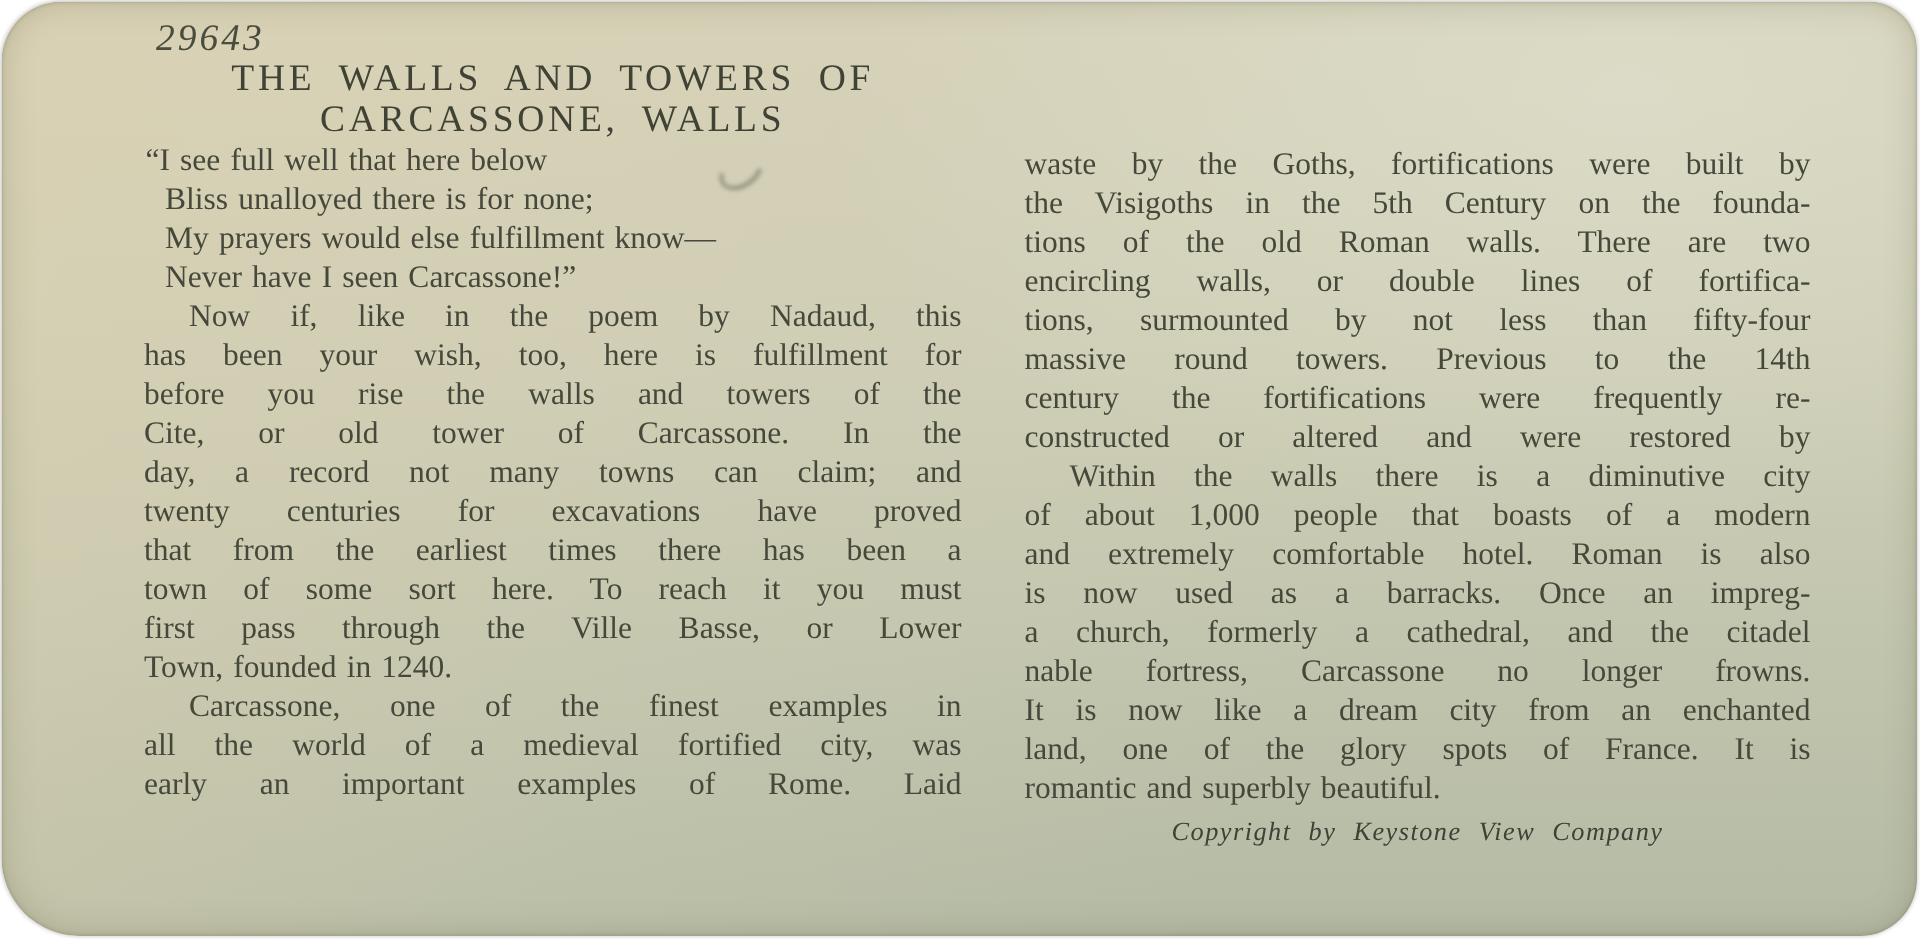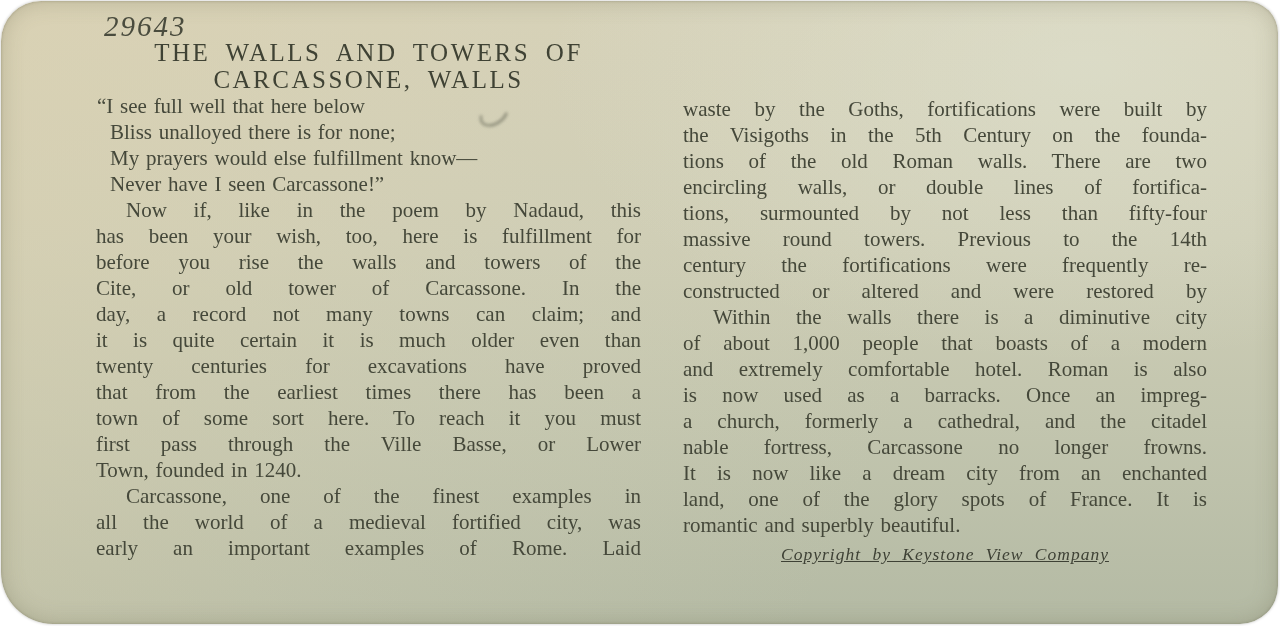--- a/index.html
+++ b/index.html
@@ -29,21 +29,21 @@
   }
   .col {
     position: absolute;
     font-size: 21px;
   }
   .col-left  { left: 95px;  top: 12px; width: 545px; }
   .col-right { left: 682px; top: 95px; width: 524px; }
 
   .card-number {
     font-style: italic;
-    font-size: 29px;
+    font-size: 25px;
     letter-spacing: 2px;
     line-height: 26px;
     height: 26px;
     padding-left: 8px;
     color: #4a4c3e;
   }
   .title-line {
     text-align: center;
     font-size: 25px;
     line-height: 27px;
@@ -67,21 +67,20 @@
 
   .copyright-line {
     margin-top: 5px;
     text-align: center;
     font-style: italic;
     font-size: 17.5px;
     line-height: 23px;
     letter-spacing: 1px;
     word-spacing: 6px;
     color: #3e4135;
-    text-decoration: underline;
   }
 
   .ink-smudge {
     position: absolute;
     left: 477px; top: 102px;
     width: 26px; height: 16px;
     border: 3px solid rgba(70,72,60,0.45);
     border-color: transparent transparent rgba(70,72,60,0.45) rgba(70,72,60,0.40);
     border-radius: 50%;
     transform: rotate(-35deg);
@@ -103,21 +102,20 @@
           <div class="tline">Bliss unalloyed there is for none;</div>
           <div class="tline">My prayers would else fulfillment know—</div>
           <div class="tline">Never have I seen Carcassone!”</div>
         </div>
         <div class="para">
           <div class="tline just indent">Now if, like in the poem by Nadaud, this</div>
           <div class="tline just">has been your wish, too, here is fulfillment for</div>
           <div class="tline just">before you rise the walls and towers of the</div>
           <div class="tline just">Cite, or old tower of Carcassone.  In the</div>
           <div class="tline just">day, a record not many towns can claim; and</div>
-          <div class="tline just">it is quite certain it is much older even than</div>
           <div class="tline just">twenty centuries for excavations have proved</div>
           <div class="tline just">that from the earliest times there has been a</div>
           <div class="tline just">town of some sort here.  To reach it you must</div>
           <div class="tline just">first pass through the Ville Basse, or Lower</div>
           <div class="tline lastline">Town, founded in 1240.</div>
         </div>
         <div class="para">
           <div class="tline just indent">Carcassone, one of the finest examples in</div>
           <div class="tline just">all the world of a medieval fortified city, was</div>
           <div class="tline just">early an important examples of Rome.  Laid</div>

